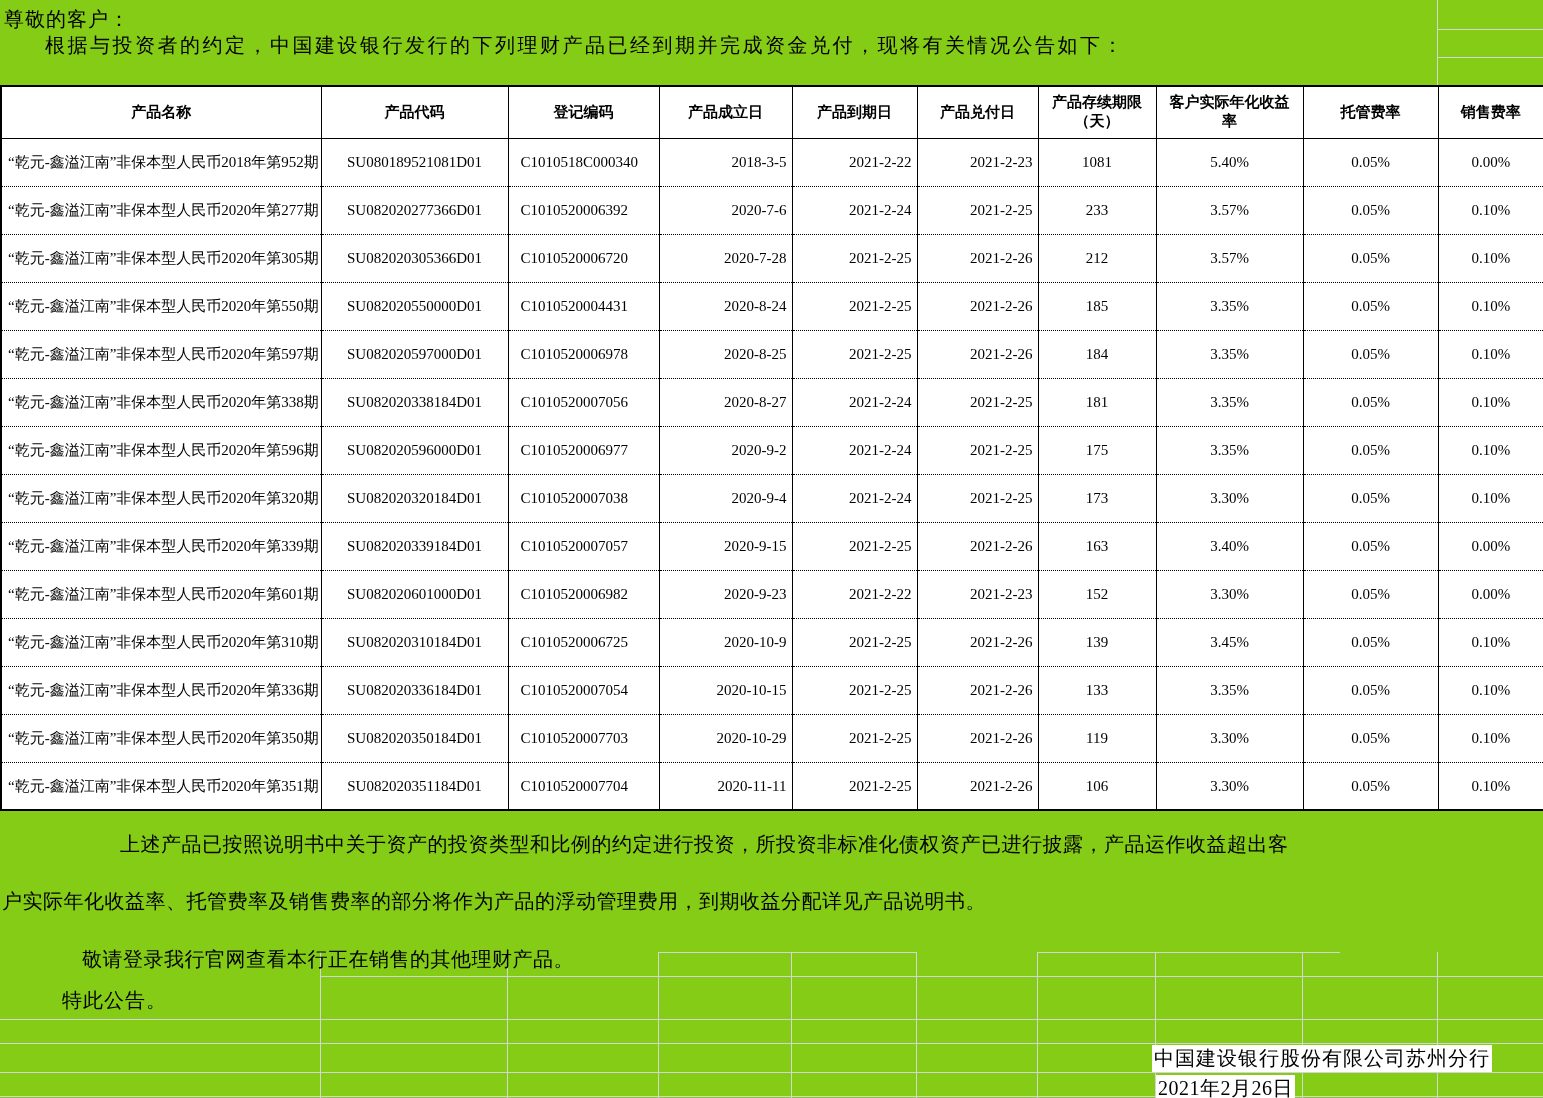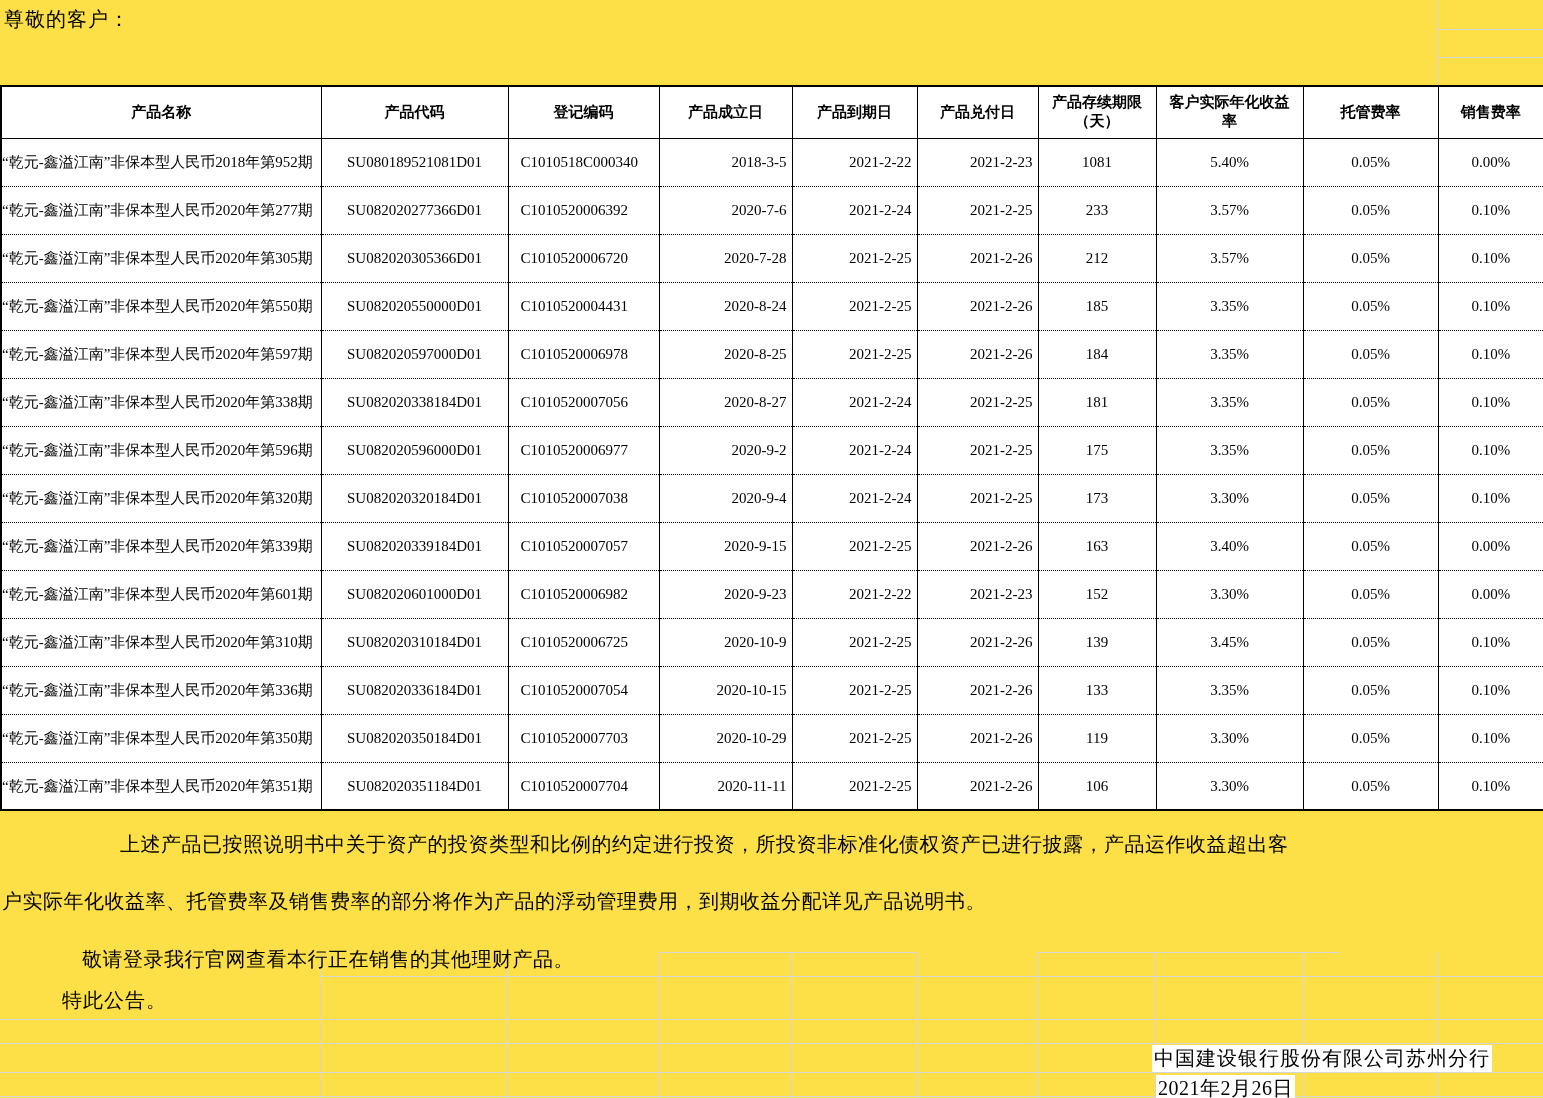--- a/index.html
+++ b/index.html
@@ -1,38 +1,38 @@
 <!DOCTYPE html>
 <html><head>
 <meta charset="utf-8">
 <style>
   * { margin:0; padding:0; box-sizing:border-box; }
   html,body { background:#ffffff; }
   body { font-family:"Liberation Serif","DejaVu Serif",serif; color:#000; }
-  .page { position:relative; width:1543px; height:1098px; background:#fde047; overflow:hidden; }
+  .page { position:relative; width:1543px; height:1098px; background:#84cc16; overflow:hidden; }
 
   
   .gl { position:absolute; background:#d5d5d5; z-index:0; }
   .gl.h { height:1px; }
   .gl.v { width:1px; }
 
   
   .greeting { position:absolute; left:4px; top:6px; font-size:20px; letter-spacing:1px; white-space:nowrap; z-index:2; }
   .intro    { position:absolute; left:45px; top:32px; font-size:20px; letter-spacing:2.5px; white-space:nowrap; z-index:2; }
 
   
   table.products { position:absolute; left:0; top:85px; width:1543px; border-collapse:collapse;
                    table-layout:fixed; background:#fff; z-index:1; border:2px solid #000; }
   table.products th { height:52px; font-size:15px; font-weight:bold; text-align:center;
                       padding:0 10px; line-height:19px; border:1px solid #000; border-bottom:1.5px solid #000;
                       vertical-align:middle; }
   table.products td { height:48px; font-size:15px; line-height:20px; vertical-align:middle;
                       border-left:1px solid #000; border-right:1px solid #000;
                       border-top:1px dotted #000; overflow:hidden; }
-  td.col0 { font-size:16px; line-height:21px; text-align:left; }
+  td.col0 { font-size:16px; line-height:21px; text-align:left; padding-left:6px; }
   td.col1 { text-align:center;margin-left:48px; }
   td.col2 { text-align:left; padding-left:12px; }
   td.col3, td.col4, td.col5 { text-align:right; padding-right:5px; }
   td.col6, td.col7, td.col8, td.col9 { text-align:center; }
 
   
   .fline { position:absolute; font-size:20px; white-space:nowrap; z-index:2; }
   .para1 { left:120px; top:831px; letter-spacing:0.5px; }
   .para2 { left:2px;   top:888px; letter-spacing:0.5px; }
   .para3 { left:82px;  top:946px; letter-spacing:0.5px; }
@@ -60,20 +60,21 @@
   <div class="gl v" style="left:507px;  top:952px; height:146px;"></div>
   <div class="gl v" style="left:658px;  top:952px; height:146px;"></div>
   <div class="gl v" style="left:791px;  top:952px; height:146px;"></div>
   <div class="gl v" style="left:916px;  top:952px; height:146px;"></div>
   <div class="gl v" style="left:1037px; top:952px; height:146px;"></div>
   <div class="gl v" style="left:1155px; top:952px; height:146px;"></div>
   <div class="gl v" style="left:1302px; top:952px; height:146px;"></div>
   <div class="gl v" style="left:1437px; top:952px; height:146px;"></div>
 
   <div class="greeting">尊敬的客户：</div>
+  <div class="intro">根据与投资者的约定，中国建设银行发行的下列理财产品已经到期并完成资金兑付，现将有关情况公告如下：</div>
 
   <table class="products">
     <colgroup>
       <col style="width:320px">
         <col style="width:187px">
         <col style="width:151px">
         <col style="width:133px">
       <col style="width:125px">
         <col style="width:121px">
         <col style="width:118px">

